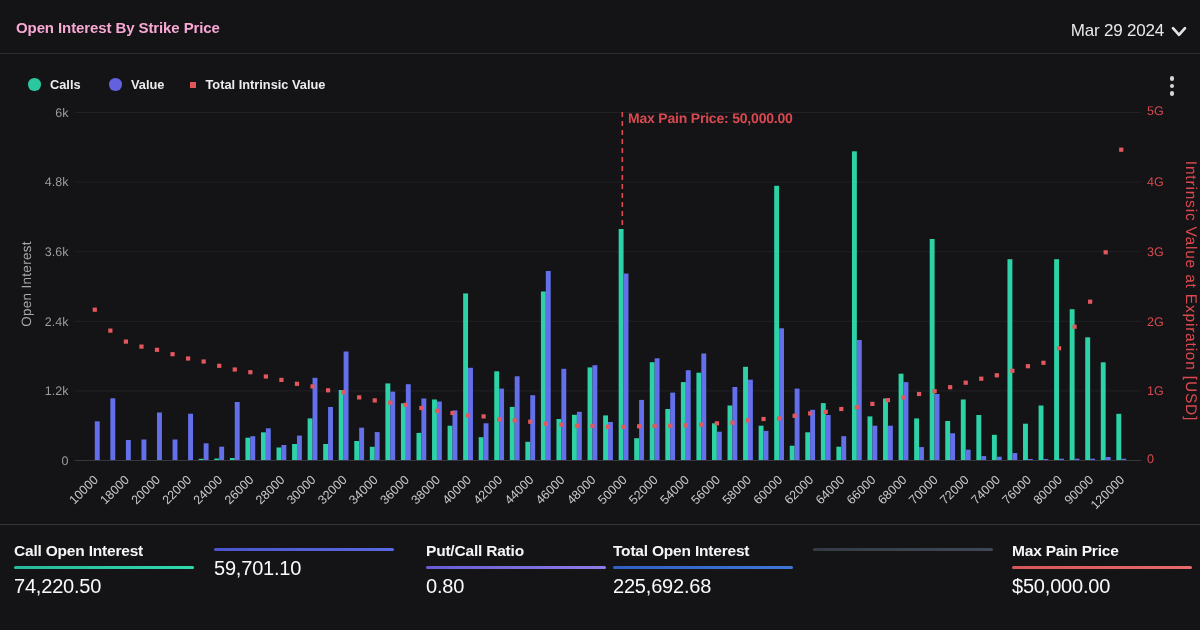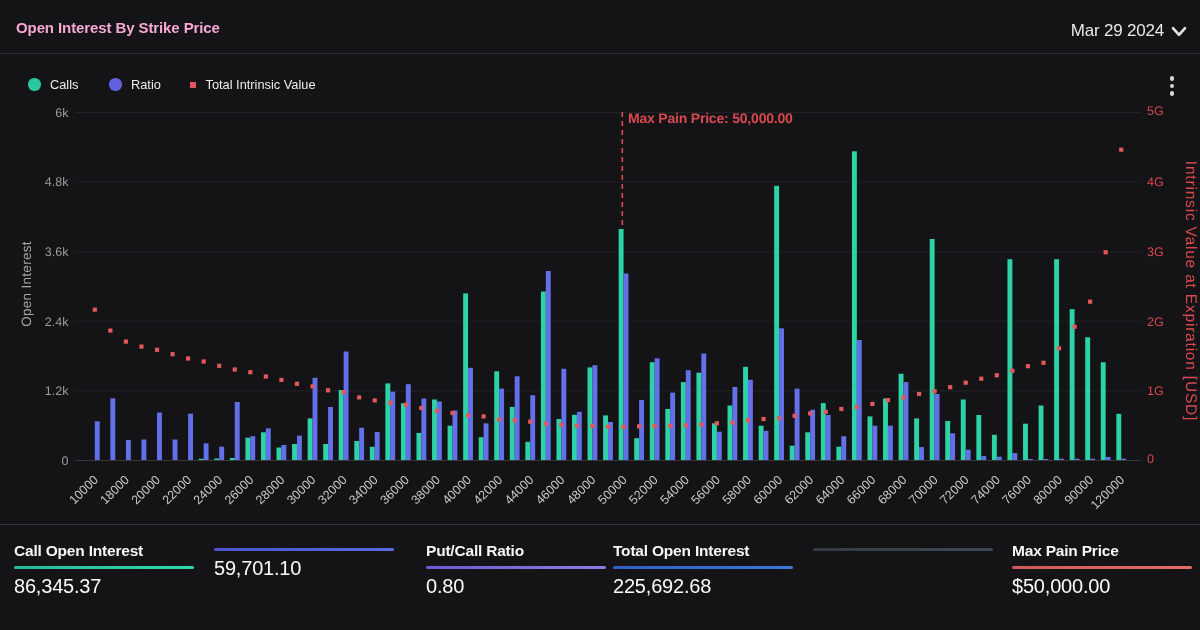--- a/index.html
+++ b/index.html
@@ -1,20 +1,20 @@
 <!DOCTYPE html>
 <html><head><meta charset="utf-8"><style>
 *{margin:0;padding:0;box-sizing:border-box}
 html,body{-webkit-font-smoothing:antialiased;width:1200px;height:630px;background:#141417;font-family:"Liberation Sans",sans-serif;overflow:hidden;position:relative}
 .abs{position:absolute}
 .hdr-title{left:16px;top:18.5px;font-size:15px;font-weight:bold;color:#f9a8d4;letter-spacing:-0.1px}
 .hdr-date{right:36px;top:21px;font-size:17px;color:#e8e8e8;letter-spacing:-0.2px}
 .sep1{left:0;top:53px;width:1200px;height:1px;background:#2b2b31}
 .dot{width:12.5px;height:12.5px;border-radius:50%;display:inline-block}
-.ltx{top:78px;font-size:12.8px;font-weight:normal;color:#ededed;line-height:13px}
+.ltx{top:78px;font-size:12.8px;font-weight:bold;color:#ededed;line-height:13px}
 .kebab{right:25.5px;top:76.3px;width:5px}
 .kdot{width:4.5px;height:4.5px;border-radius:50%;background:#d6d6d6;margin-bottom:3px}
 .sep2{left:0;top:524px;width:1200px;height:1px;background:#35353b}
 .fcol{top:542px;width:195px}
 .flabel{font-size:15.5px;font-weight:bold;color:#f5f5f5;letter-spacing:-0.2px}
 .fline{margin-top:6px;height:2.5px;width:180px;border-radius:2px}
 .fval{margin-top:6px;font-size:20px;color:#fafafa;letter-spacing:-0.2px}
 .chev{right:13px;top:25.5px}
 </style></head>
 <body>
@@ -278,33 +278,33 @@
 </svg>
 <div class="abs hdr-title">Open Interest By Strike Price</div>
 <div class="abs hdr-date">Mar 29 2024</div>
 <svg class="abs chev" width="16" height="11">
     <path d="M2 2.2 L8 8.8 L14 2.2" stroke="#e4e4e4" stroke-width="2.7" fill="none" stroke-linecap="round" stroke-linejoin="round"></path>
   </svg>
 <div class="abs sep1"></div>
 <span class="abs dot" style="background:#2bc79e;left:28px;top:78px"></span>
 <span class="abs ltx" style="left:50px">Calls</span>
 <span class="abs dot" style="background:#6361e0;left:109.2px;top:78px"></span>
-<span class="abs ltx" style="left:131px">Ratio</span>
+<span class="abs ltx" style="left:131px">Value</span>
 <span class="abs" style="background:#e2555b;left:190px;top:81.5px;width:6px;height:6px"></span>
 <span class="abs ltx" style="left:205.5px">Total Intrinsic Value</span>
 <div class="abs kebab">
     <div class="kdot"></div>
     <div class="kdot"></div>
     <div class="kdot"></div>
   </div>
 <div class="abs sep2"></div>
 <div class="abs fcol" style="left:14px">
     <div class="flabel">Call Open Interest</div>
     <div class="fline" style="background:linear-gradient(90deg,#28b89c,#30d9ac)"></div>
-    <div class="fval">86,345.37</div>
+    <div class="fval">74,220.50</div>
   </div>
 <div class="abs fcol" style="left:214px">
     <div class="fline" style="background:linear-gradient(90deg,#4b54cc,#5a6ae2)"></div>
     <div class="fval">59,701.10</div>
   </div>
 <div class="abs fcol" style="left:426px">
     <div class="flabel">Put/Call Ratio</div>
     <div class="fline" style="background:linear-gradient(90deg,#675cd4,#8d7ce6)"></div>
     <div class="fval">0.80</div>
   </div>

